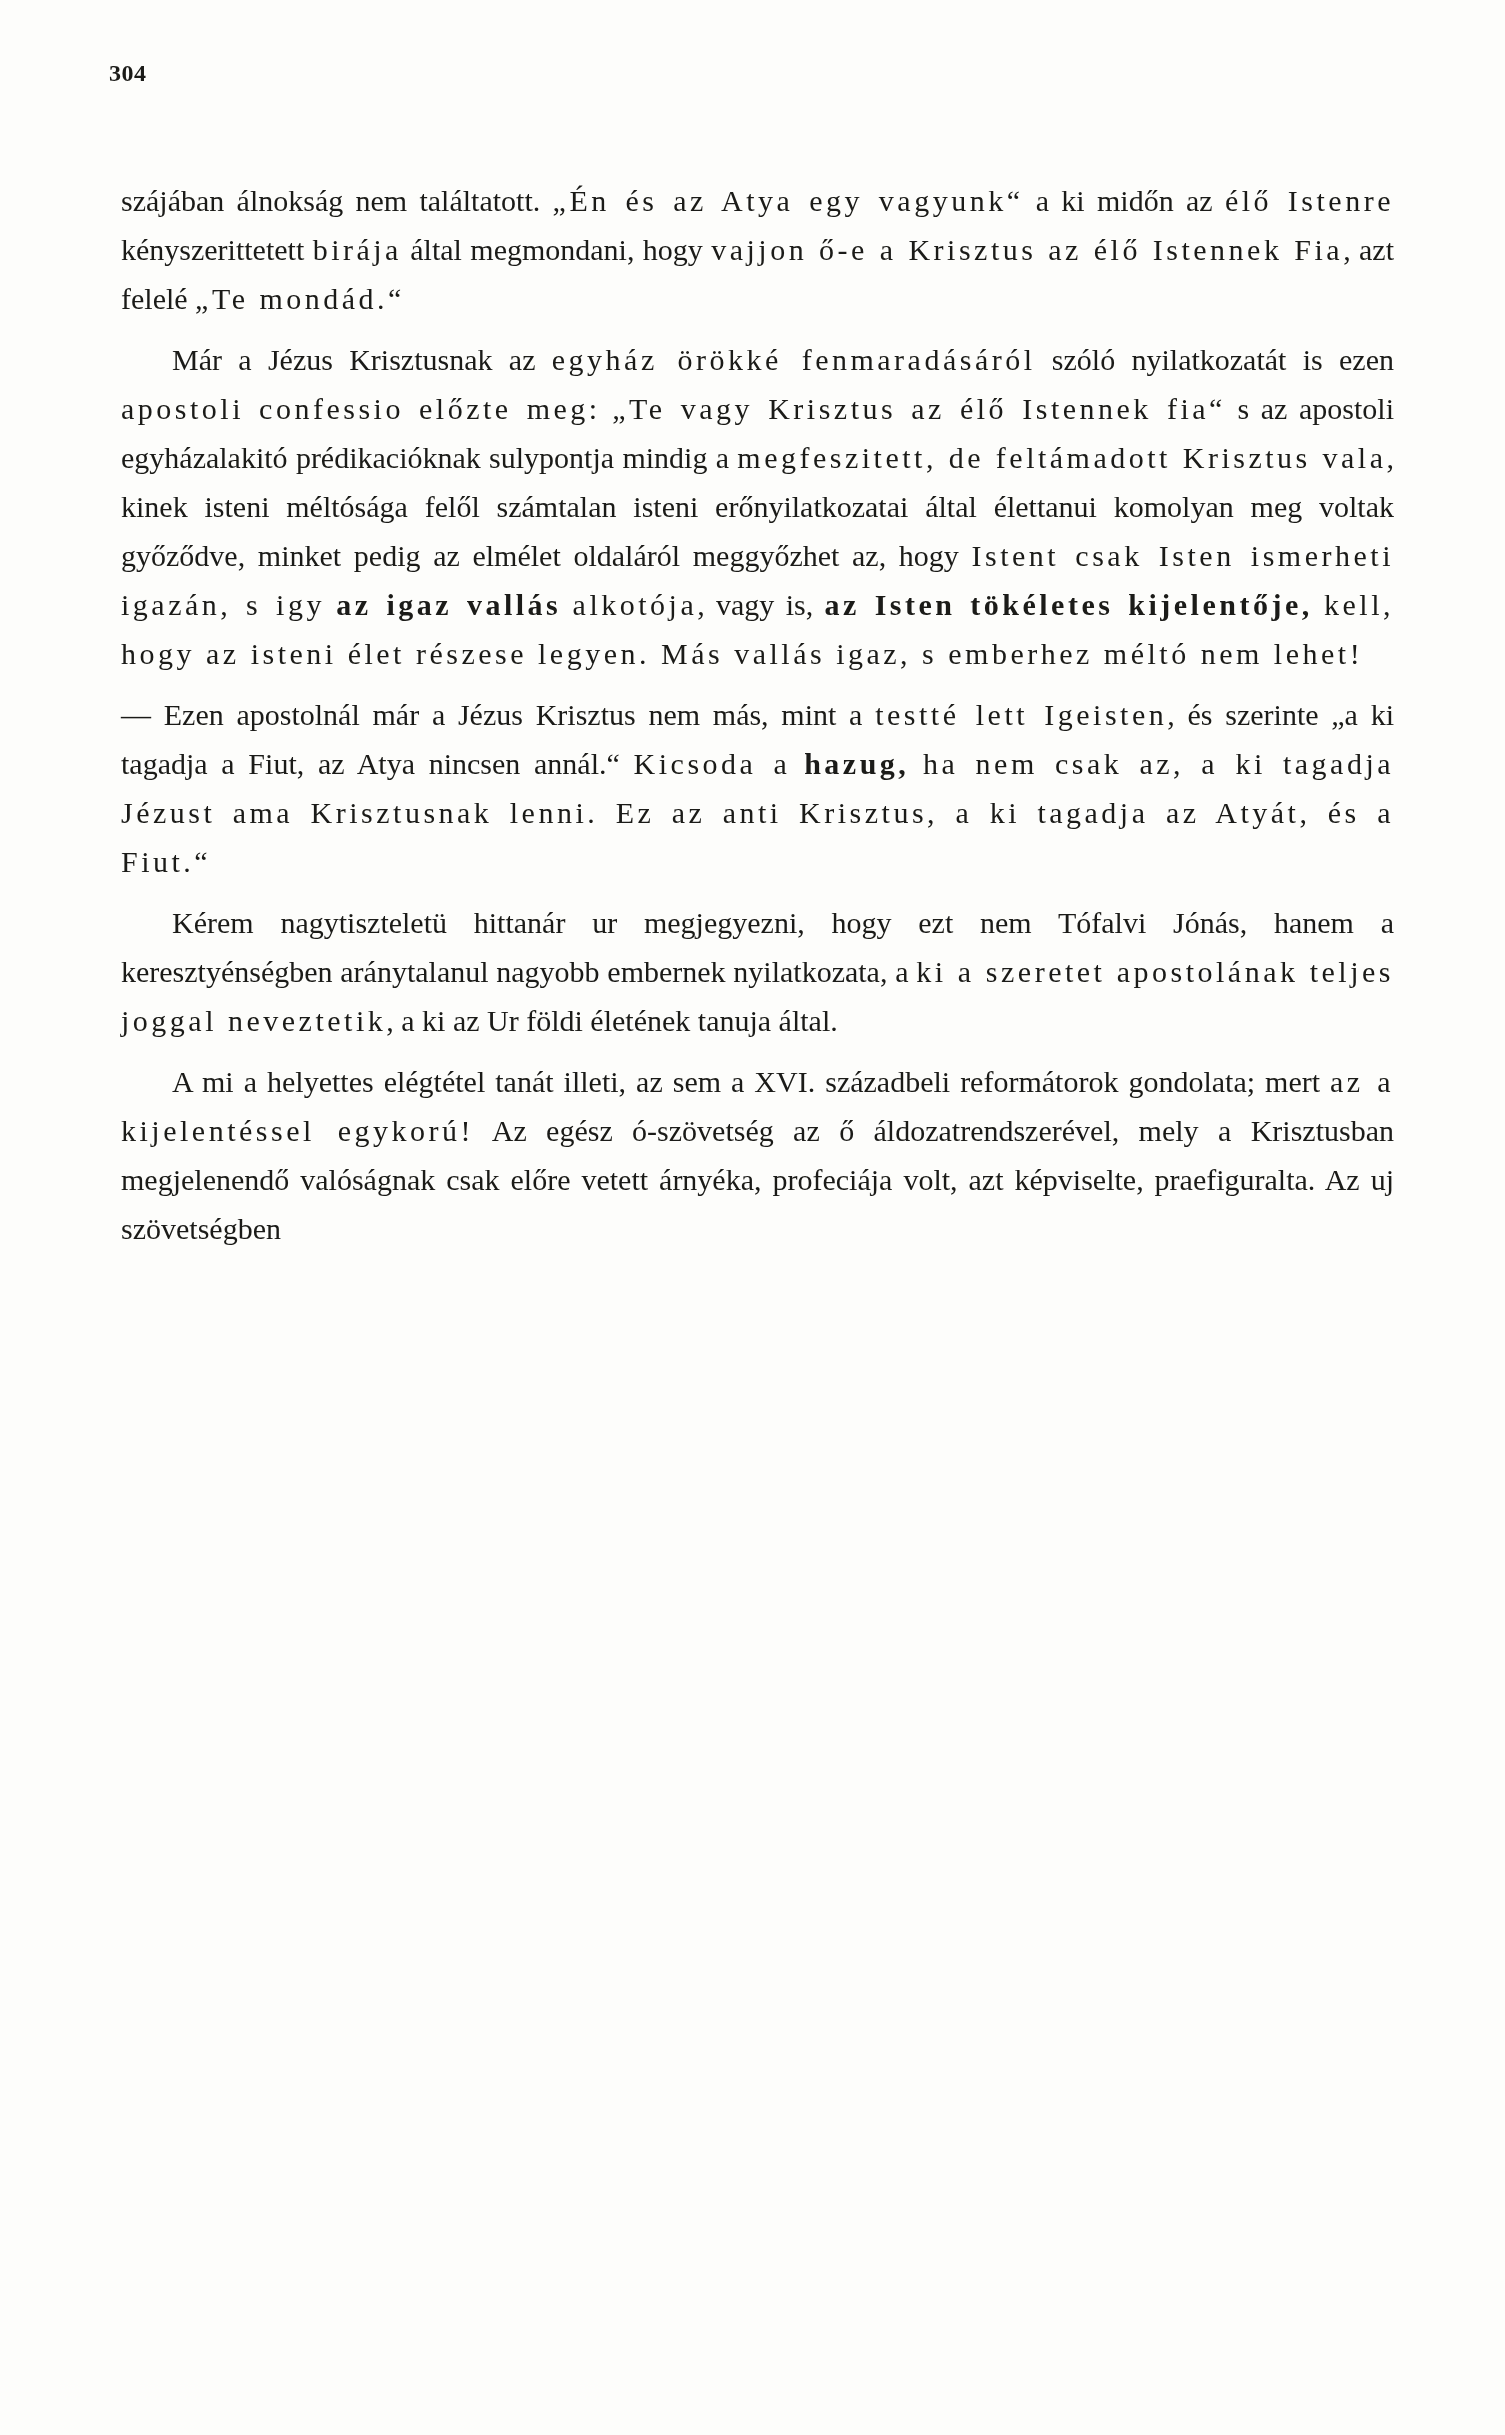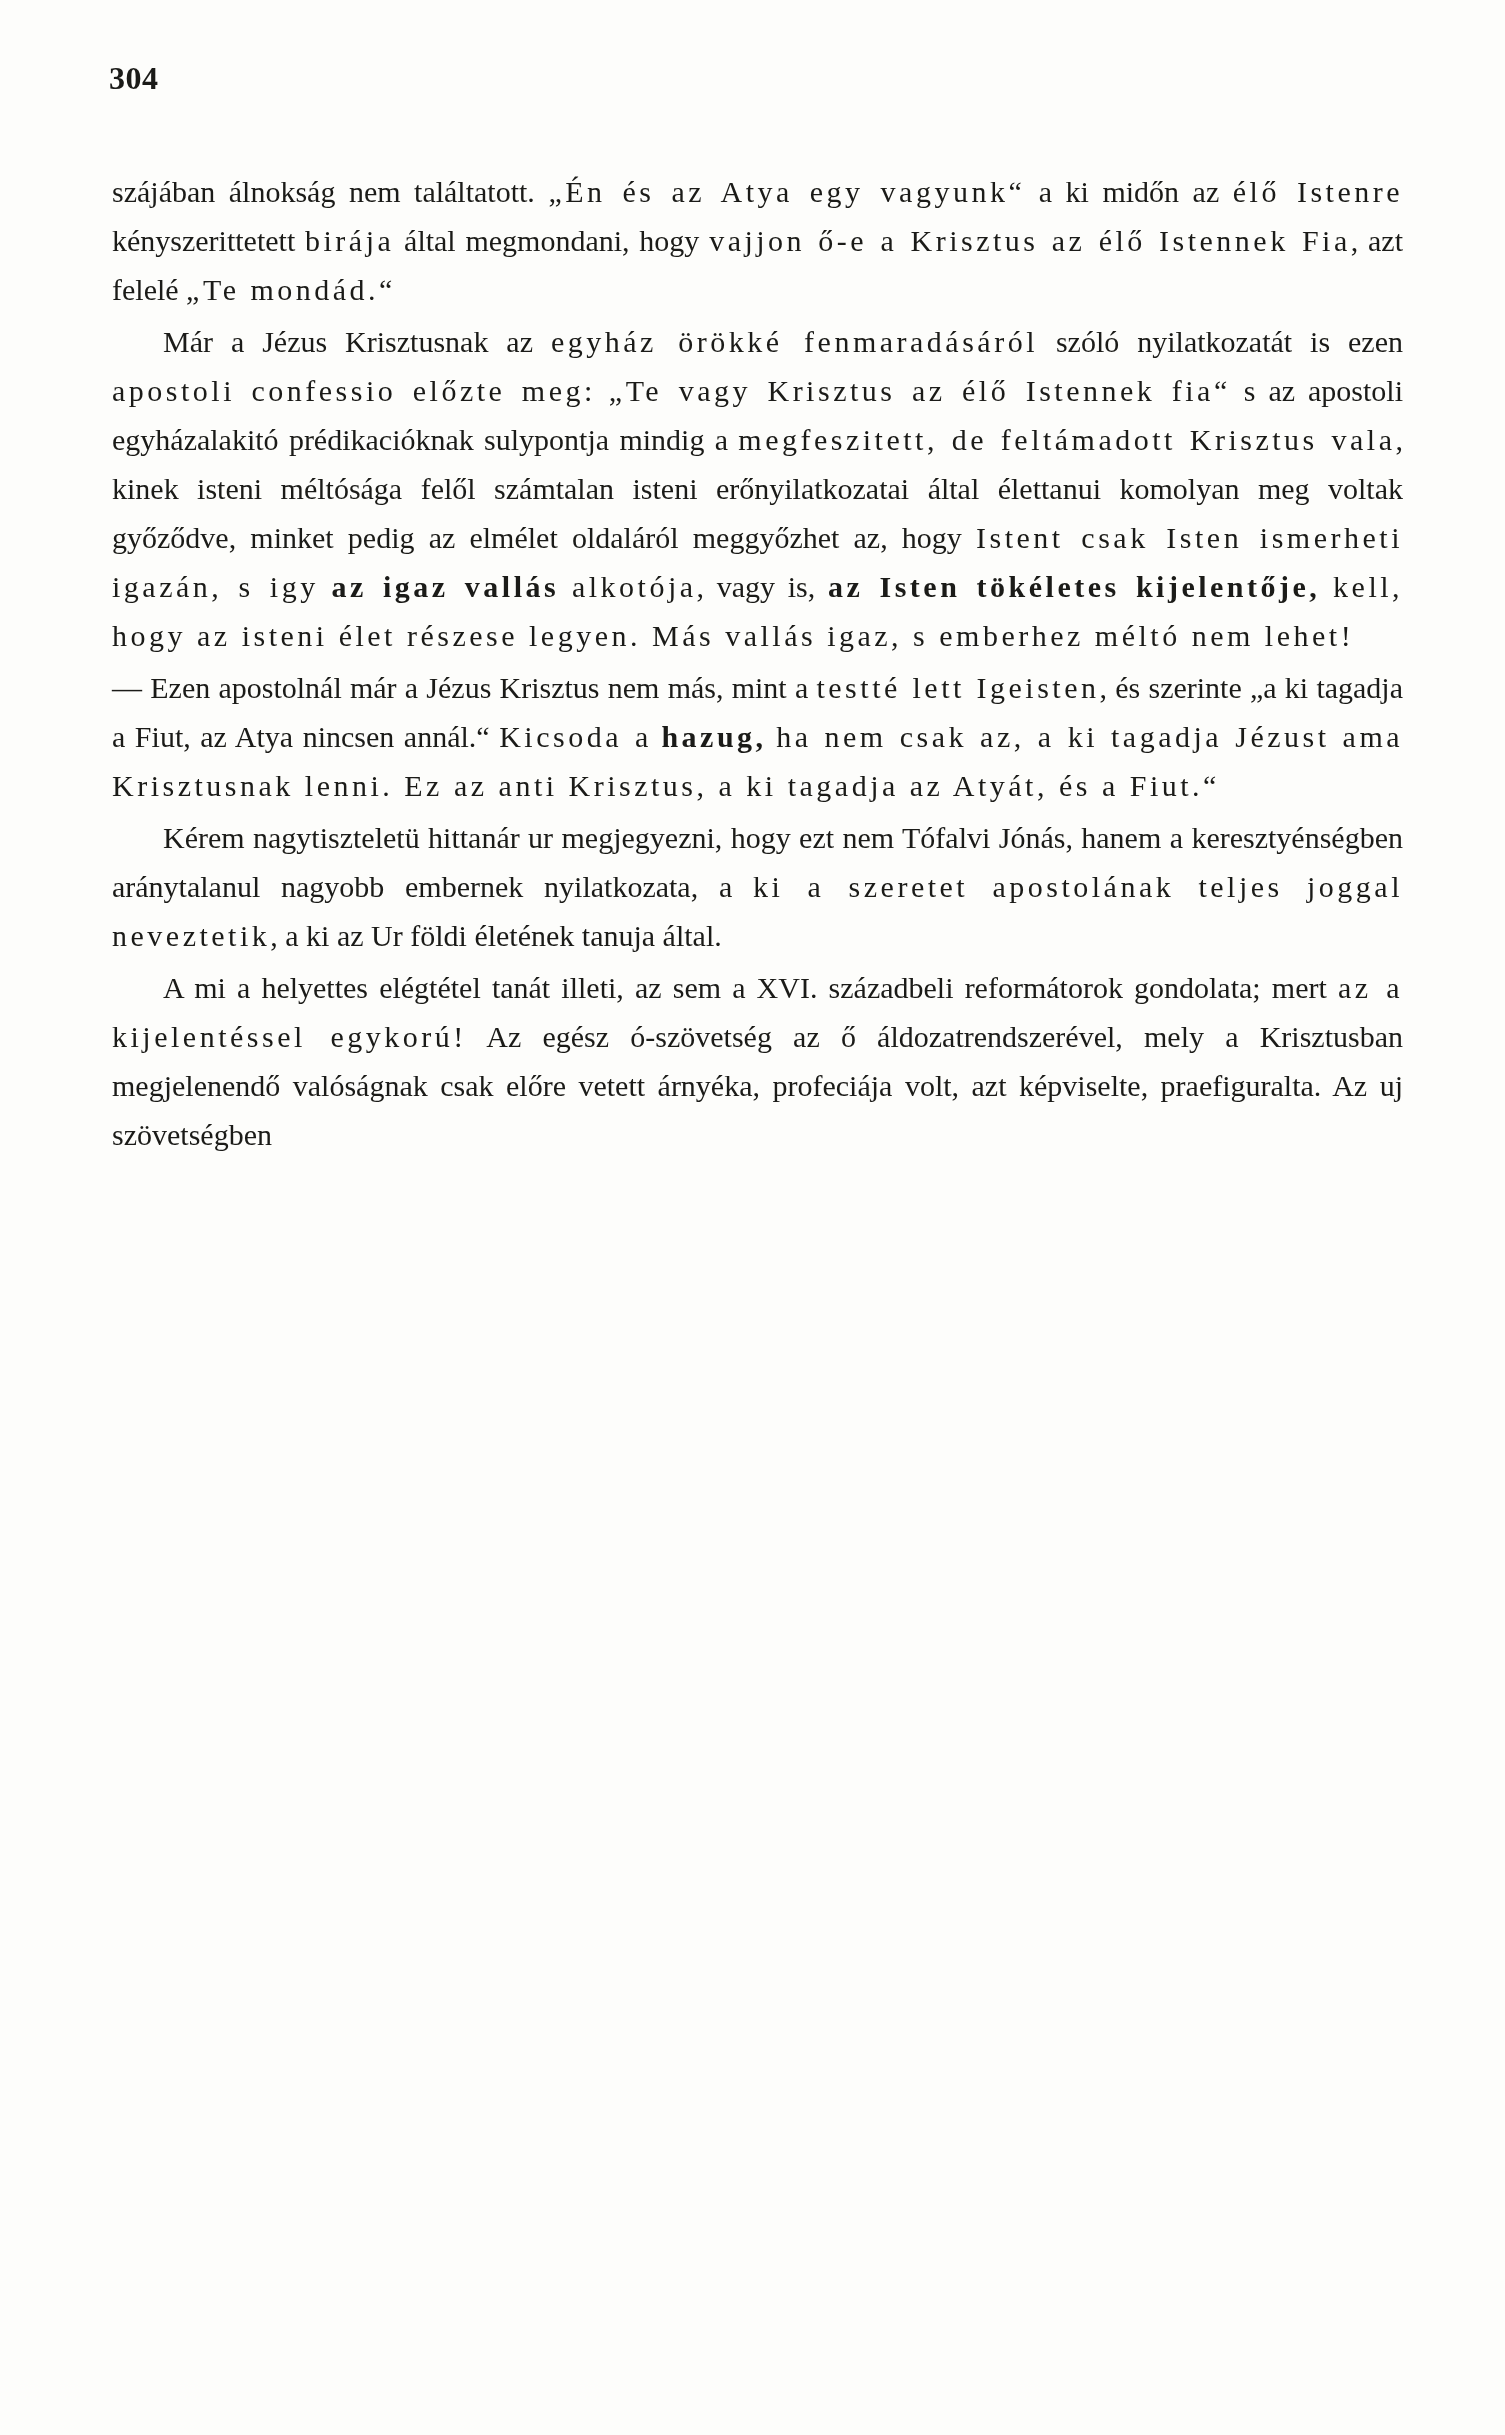--- a/index.html
+++ b/index.html
@@ -19,36 +19,36 @@
     position: absolute;
     left: 0; top: 0;
     width: 1506px;
     height: 2435px;
     background: #fdfdfb;
   }
   .page-number {
     position: absolute;
     left: 109px;
     top: 60px;
-    font-size: 32px;
+    font-size: 24px;
     font-weight: bold;
     letter-spacing: 0.5px;
     font-family: "Liberation Serif", serif;
   }
   .body-text {
     position: absolute;
     left: 109px;
     top: 164px;
     width: 1297px;
     font-size: 30px;
     line-height: 49px;
     text-align: justify;
   }
   p {
-    margin: 3px;
+    margin: 12px;
   }
   p.indent {
     text-indent: 51px;
   }
   
   .sp {
     letter-spacing: 3.5px;
   }
   .spw {
     letter-spacing: 3.5px;

